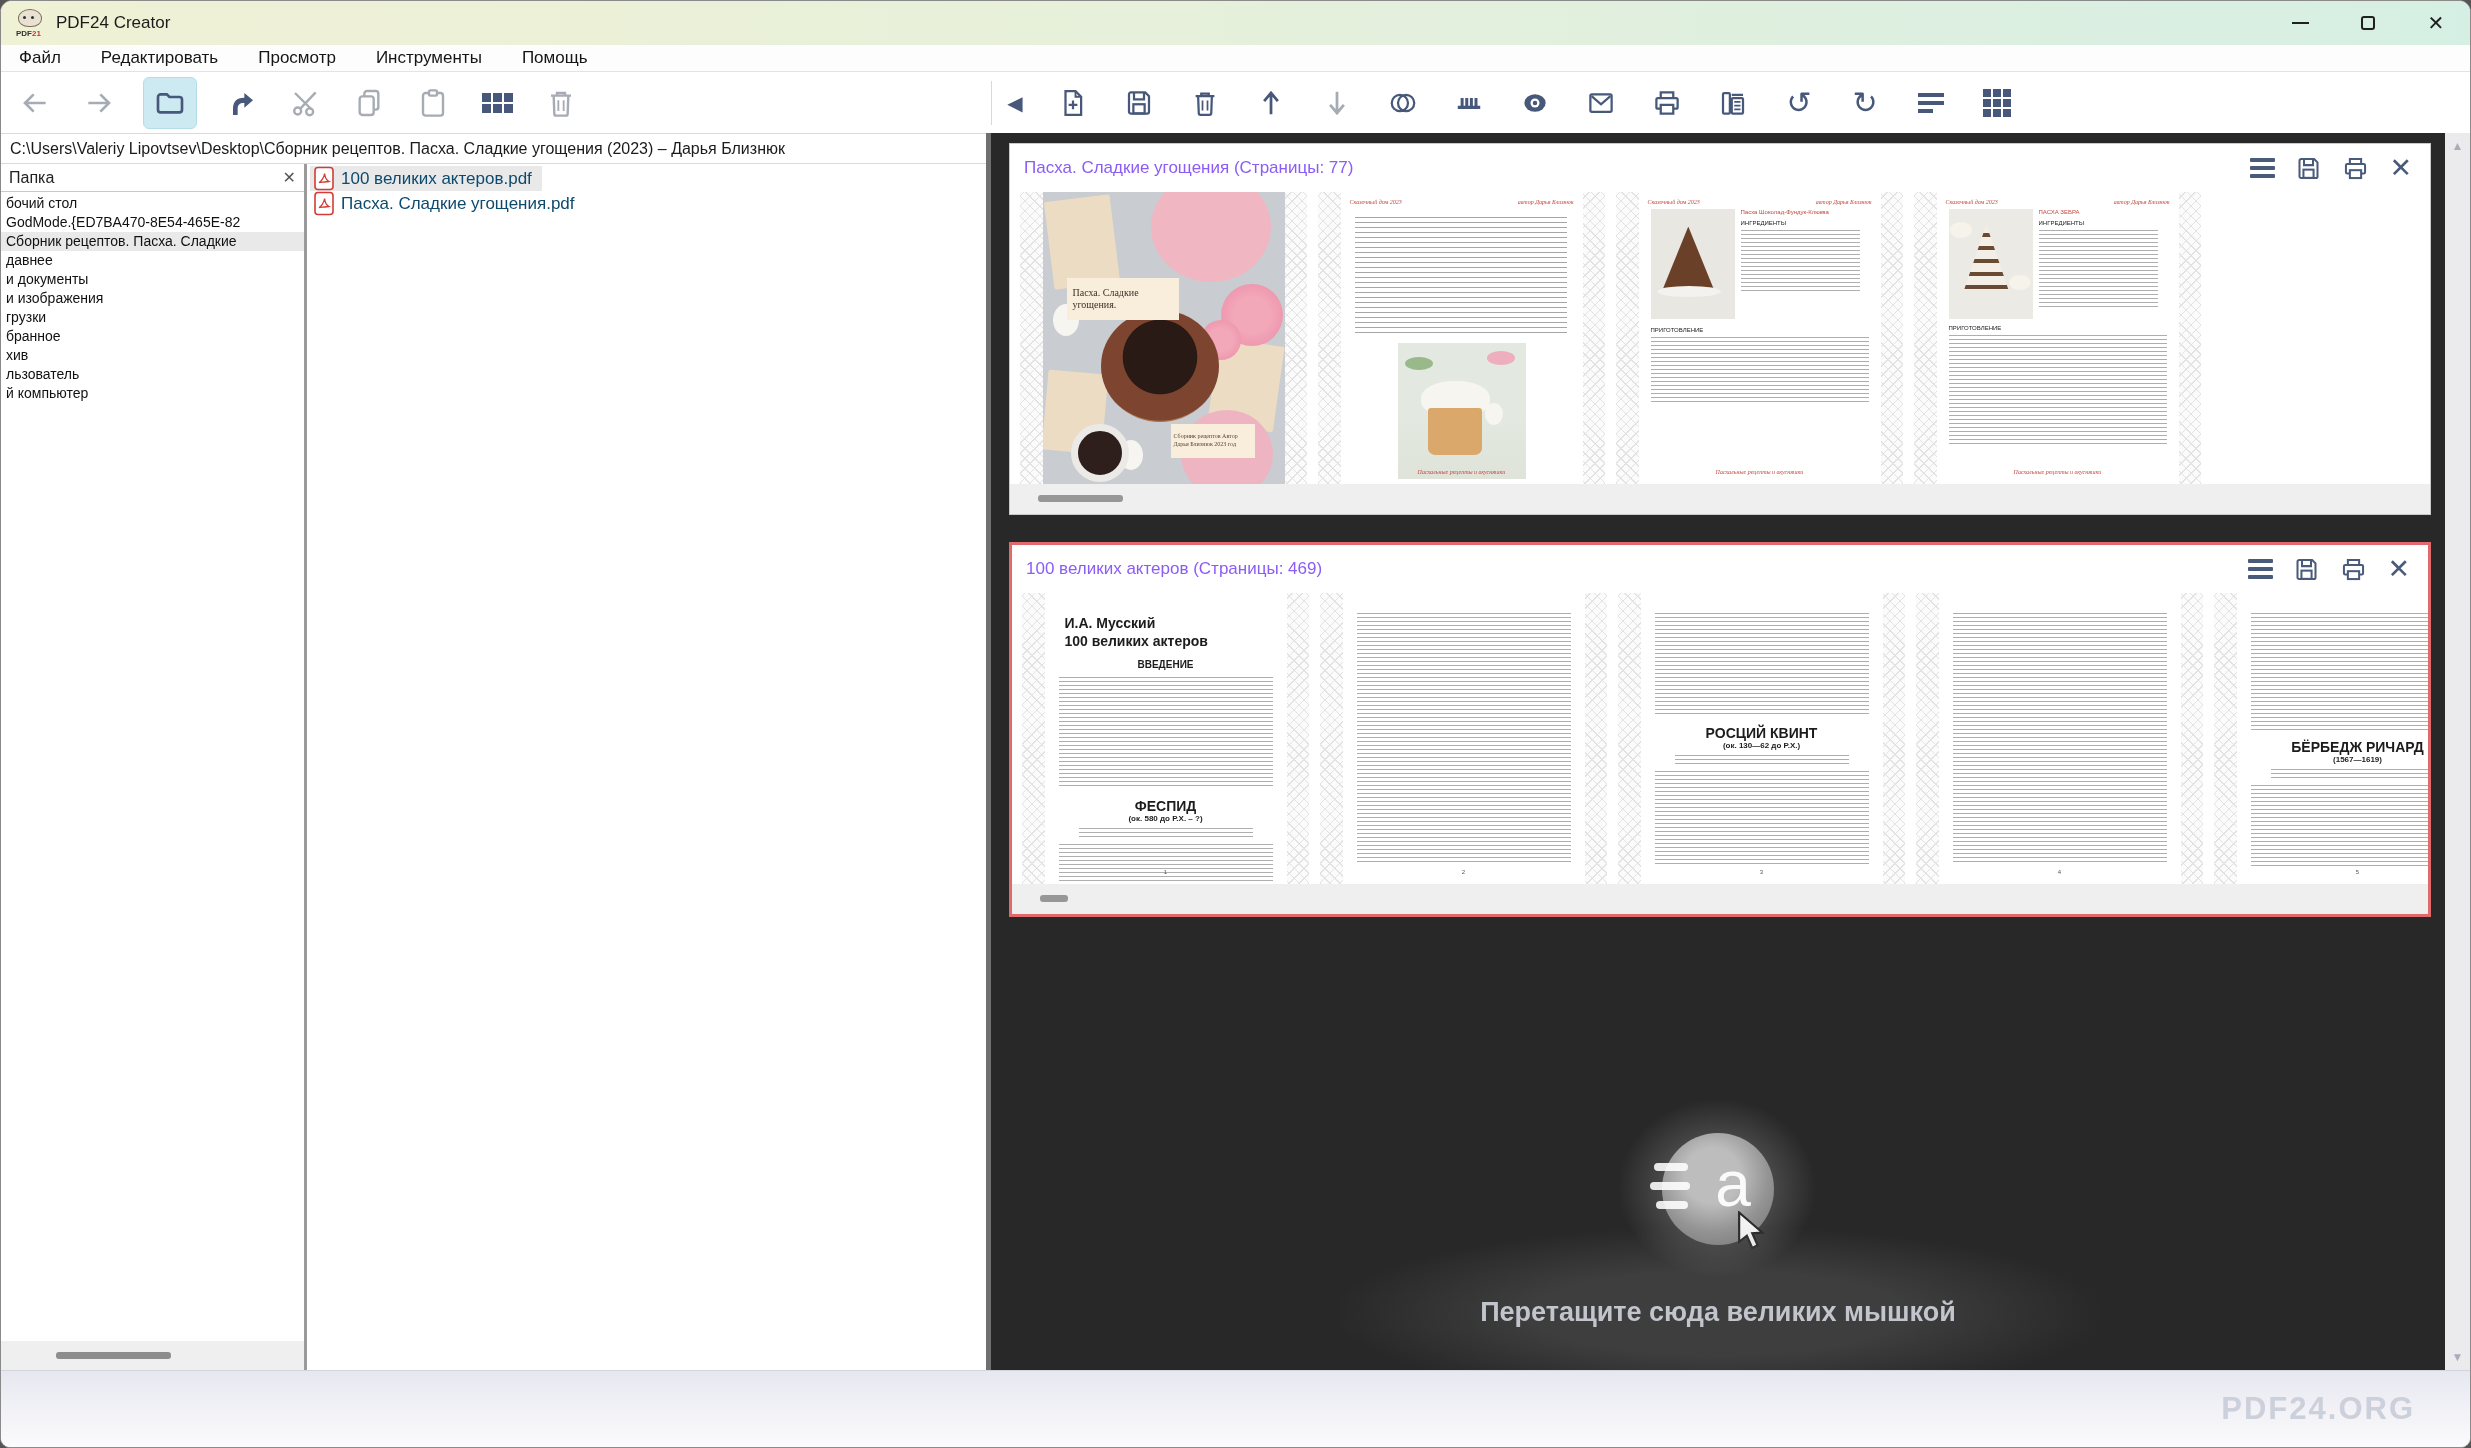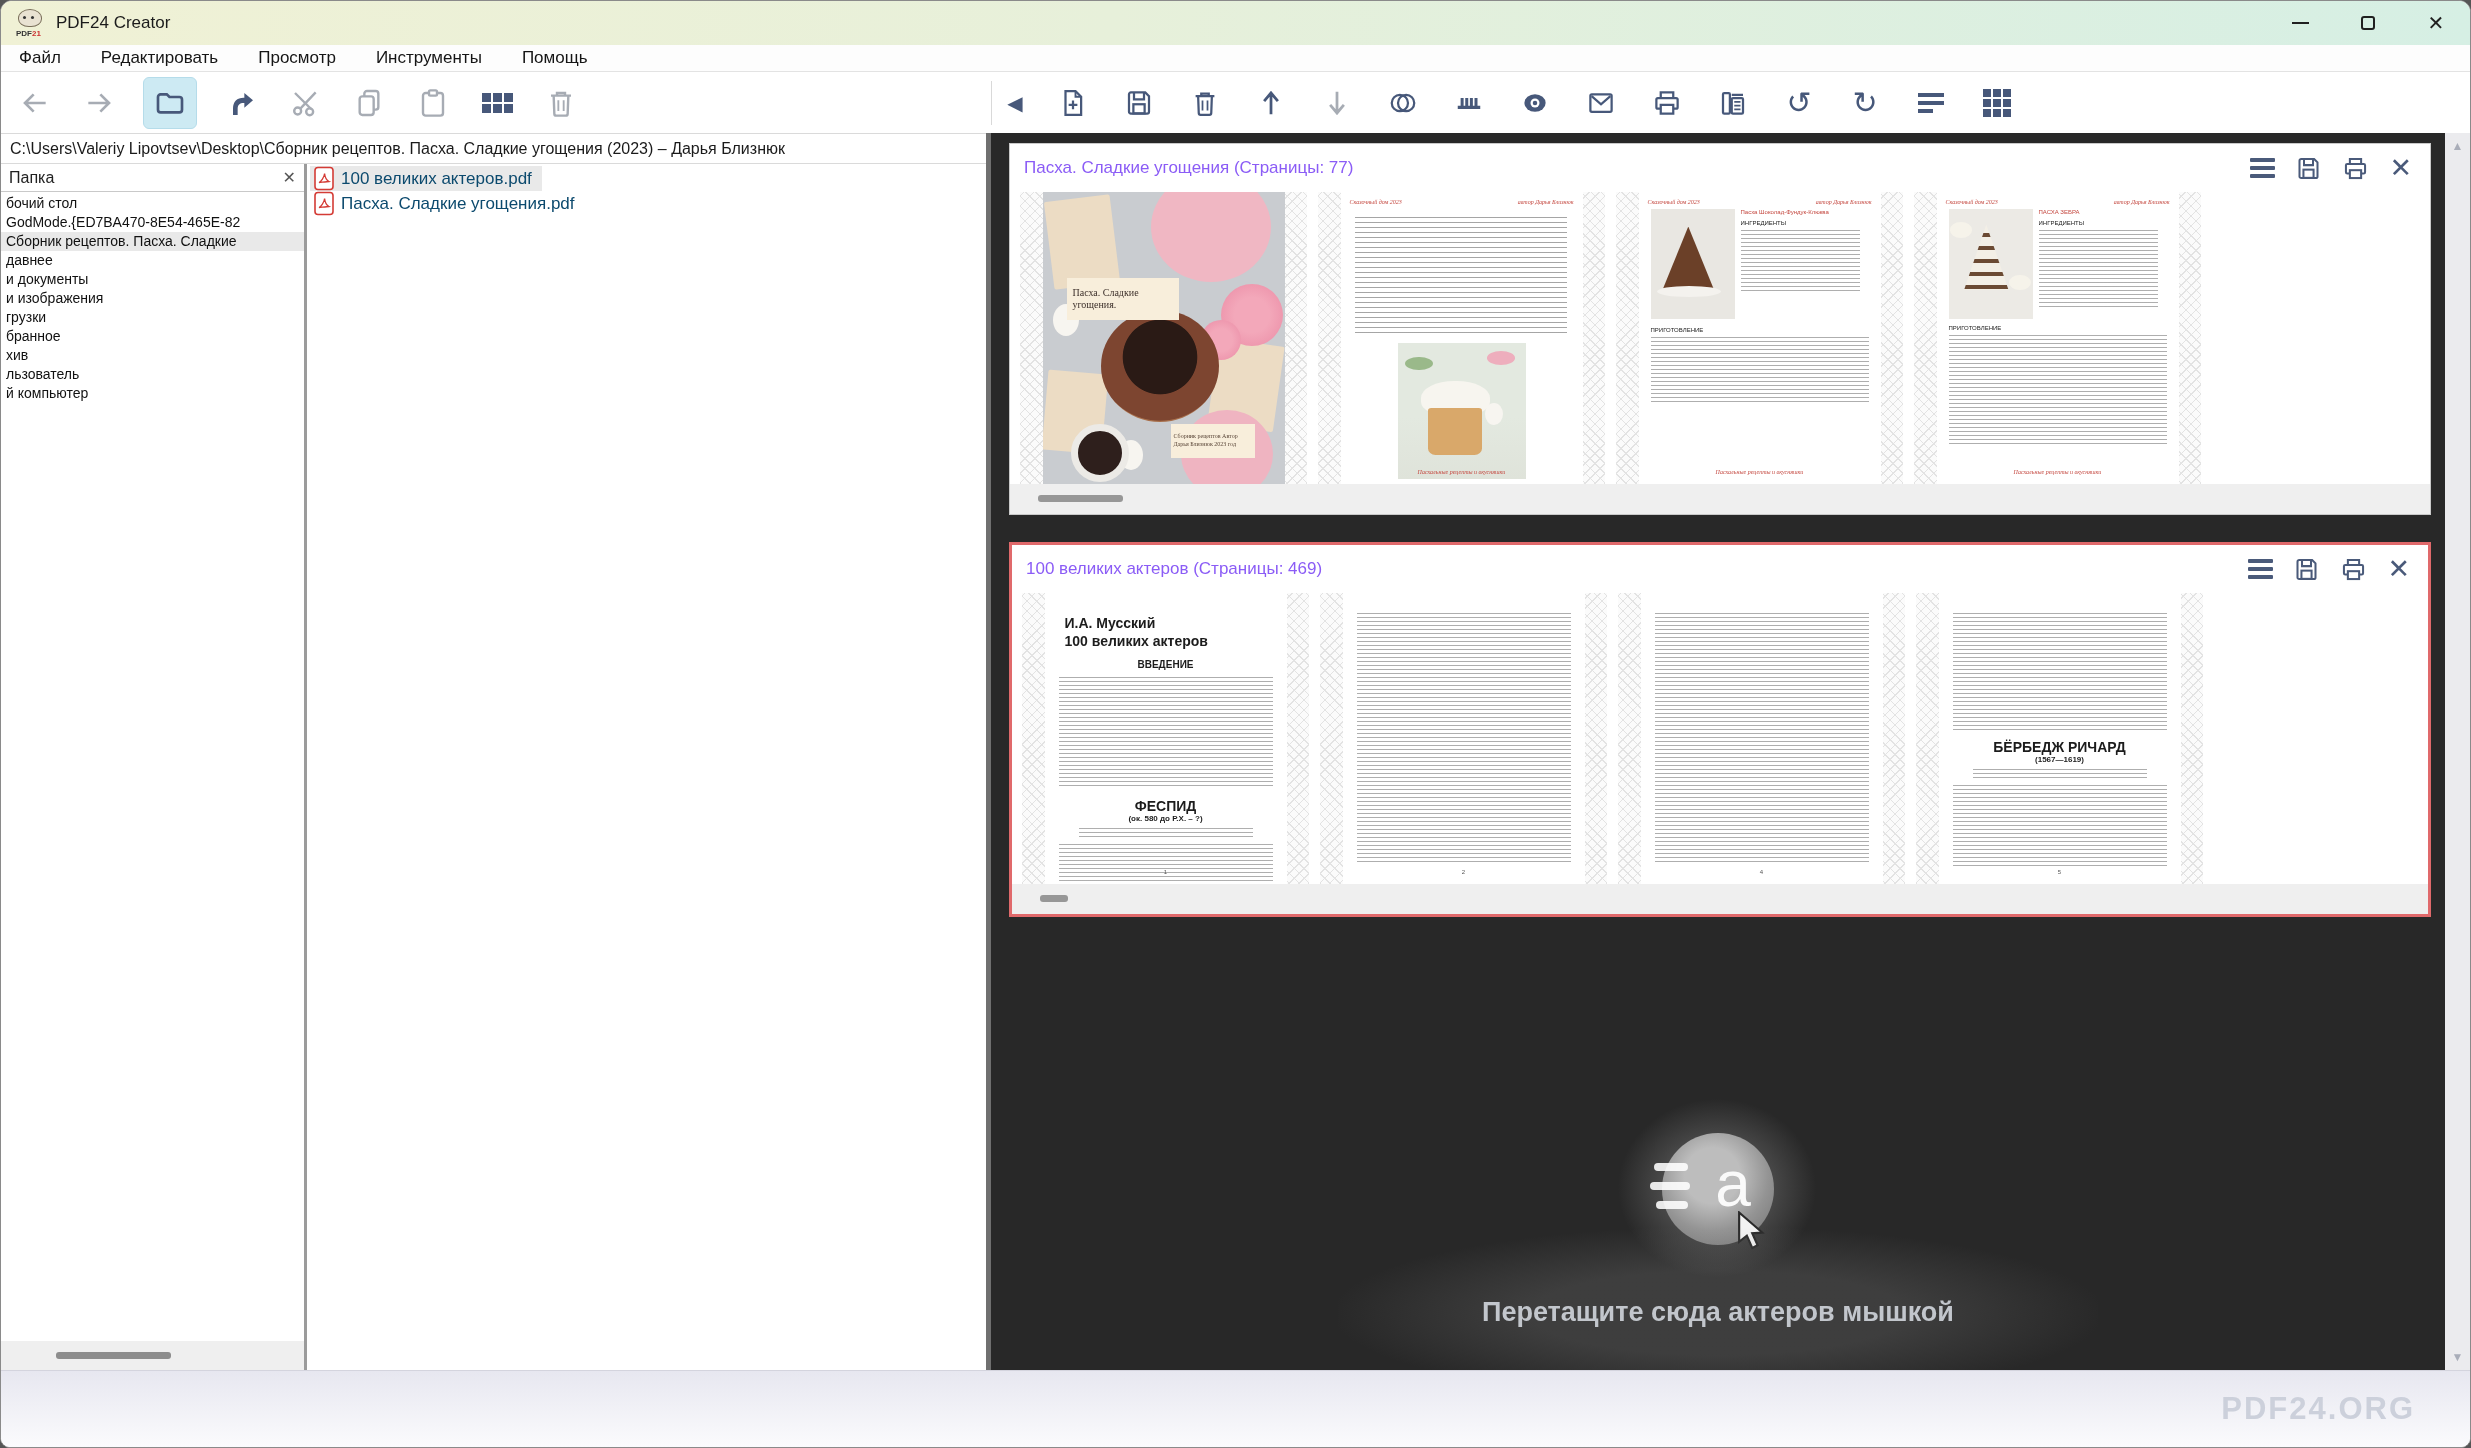--- a/index.html
+++ b/index.html
@@ -613,20 +613,30 @@
           </div>
         </div>
 
         <div class="tile">
           <div class="page" style="padding-top:20px">
             <div class="lines" style="margin:0 14px;height:252px"></div>
             <div class="pg-foot"><span class="pg-num">2</span></div>
           </div>
         </div>
 
+        <div class="tile">
+          <div class="page" style="padding-top:20px">
+            <div class="lines" style="margin:0 14px;height:104px"></div>
+            <div class="t9 bold dark-txt center" style="margin-top:8px">РОСЦИЙ КВИНТ</div>
+            <div class="t8 bold dark-txt center">(ок. 130—62 до Р.Х.)</div>
+            <div class="lines" style="margin:5px 34px 0;height:10px"></div>
+            <div class="lines" style="margin:6px 14px 0;height:96px"></div>
+            <div class="pg-foot"><span class="pg-num">3</span></div>
+          </div>
+        </div>
 
         <div class="tile">
           <div class="page" style="padding-top:20px">
             <div class="lines" style="margin:0 14px;height:252px"></div>
             <div class="pg-foot"><span class="pg-num">4</span></div>
           </div>
         </div>
 
         <div class="tile">
           <div class="page" style="padding-top:20px">
@@ -653,21 +663,21 @@
           <div class="logo-bar" style="left:-8px;top:30px;width:34px"></div>
           <div class="logo-bar" style="left:-12px;top:49px;width:40px"></div>
           <div class="logo-bar" style="left:-6px;top:68px;width:32px"></div>
         </div>
         <svg class="cursor-svg" width="34" height="40" viewBox="0 0 20 26">
           <polygon points="1,1 1,20 6,16 9.5,24 13,22.3 9.5,14.5 16,14" fill="#f2f2f2" stroke="#2a2a2a" stroke-width="1.4"></polygon>
         </svg>
       </div>
       <div class="drop-label-wrap">
         <div class="drop-glow"></div>
-        <div class="drop-label">Перетащите сюда актеров мышкой</div>
+        <div class="drop-label">Перетащите сюда великих мышкой</div>
       </div>
     </div>
 
     <div class="vscroll">
       <div class="arr up">▲</div>
       <div class="arr down">▼</div>
     </div>
   </div>
 
   <div class="statusbar">

